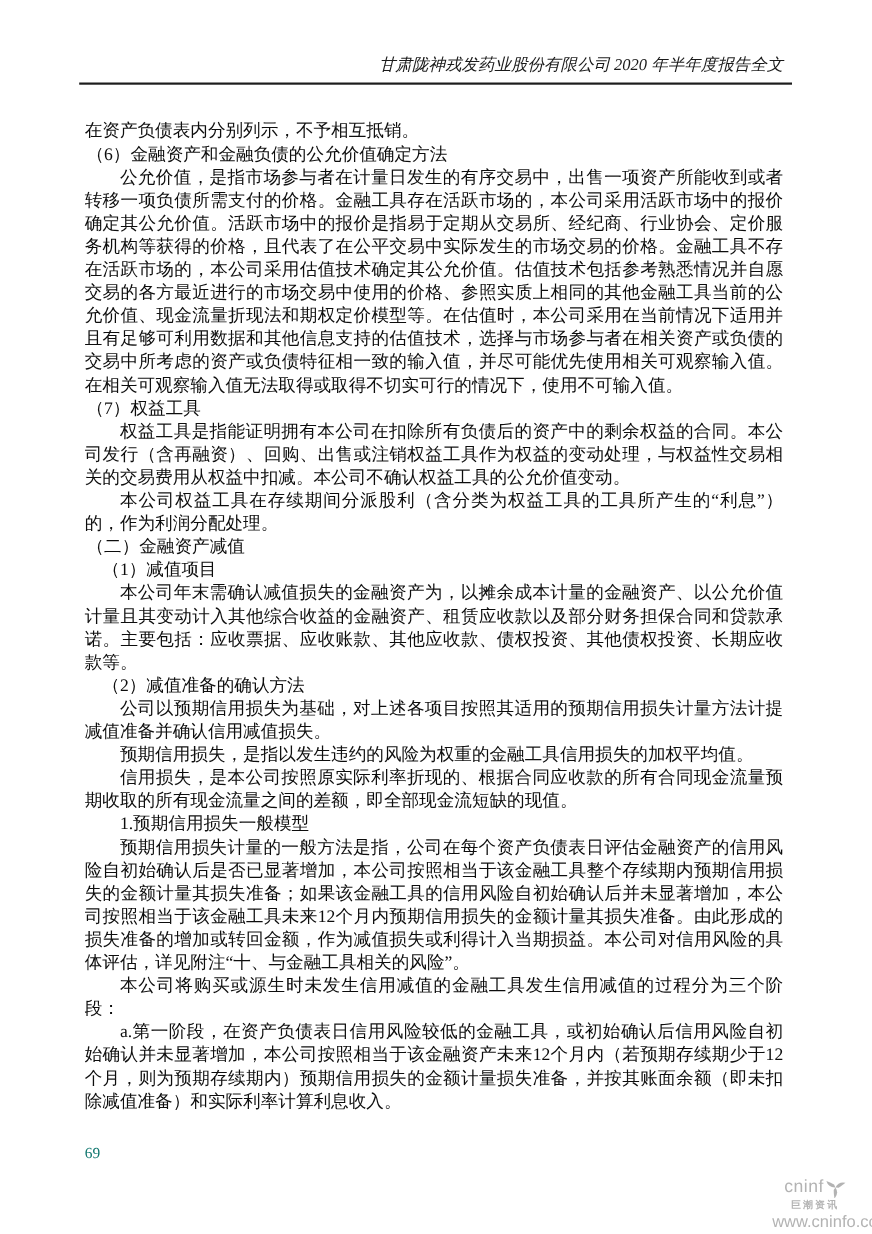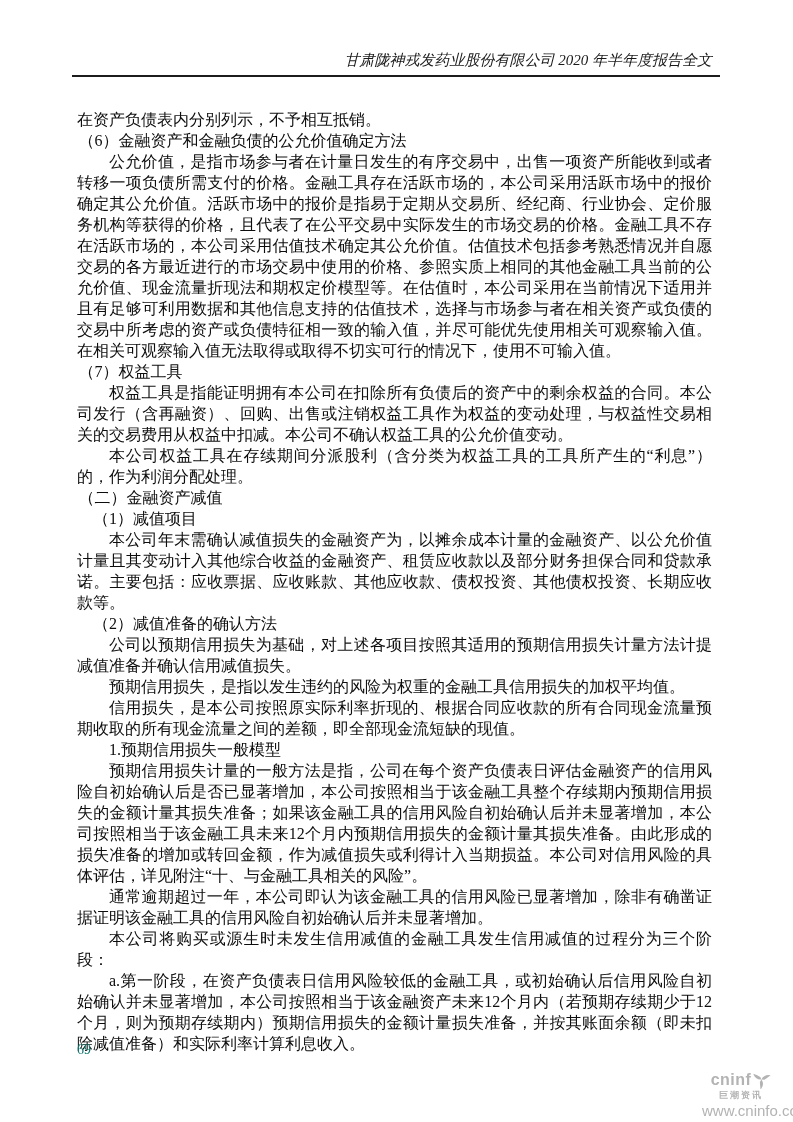--- a/index.html
+++ b/index.html
@@ -80,21 +80,21 @@
     user-select: none;
   }
   .cninfo-logo .brand-row {
     display: flex;
     align-items: center;
     justify-content: center;
     gap: 1px;
   }
   .cninfo-logo .brand {
     font-size: 16px;
-    font-weight: bold;
+    font-weight: normal;
     letter-spacing: 0.5px;
   }
   .cninfo-logo .name-cn {
     margin-top: 2px;
     font-size: 9px;
     letter-spacing: 2px;
     font-weight: bold;
   }
   .cninfo-logo .site {
     margin-top: 3px;
@@ -121,21 +121,20 @@
     <p class="para-body">本公司权益工具在存续期间分派股利（含分类为权益工具的工具所产生的“利息”）的，作为利润分配处理。</p>
     <p class="para-h1">（二）金融资产减值</p>
     <p class="para-h2">（1）减值项目</p>
     <p class="para-body">本公司年末需确认减值损失的金融资产为，以摊余成本计量的金融资产、以公允价值计量且其变动计入其他综合收益的金融资产、租赁应收款以及部分财务担保合同和贷款承诺。主要包括：应收票据、应收账款、其他应收款、债权投资、其他债权投资、长期应收款等。</p>
     <p class="para-h2">（2）减值准备的确认方法</p>
     <p class="para-body">公司以预期信用损失为基础，对上述各项目按照其适用的预期信用损失计量方法计提减值准备并确认信用减值损失。</p>
     <p class="para-body">预期信用损失，是指以发生违约的风险为权重的金融工具信用损失的加权平均值。</p>
     <p class="para-body">信用损失，是本公司按照原实际利率折现的、根据合同应收款的所有合同现金流量预期收取的所有现金流量之间的差额，即全部现金流短缺的现值。</p>
     <p class="para-body">1.预期信用损失一般模型</p>
     <p class="para-body">预期信用损失计量的一般方法是指，公司在每个资产负债表日评估金融资产的信用风险自初始确认后是否已显著增加，本公司按照相当于该金融工具整个存续期内预期信用损失的金额计量其损失准备；如果该金融工具的信用风险自初始确认后并未显著增加，本公司按照相当于该金融工具未来12个月内预期信用损失的金额计量其损失准备。由此形成的损失准备的增加或转回金额，作为减值损失或利得计入当期损益。本公司对信用风险的具体评估，详见附注“十、与金融工具相关的风险”。</p>
-    <p class="para-body">通常逾期超过一年，本公司即认为该金融工具的信用风险已显著增加，除非有确凿证据证明该金融工具的信用风险自初始确认后并未显著增加。</p>
     <p class="para-body">本公司将购买或源生时未发生信用减值的金融工具发生信用减值的过程分为三个阶段：</p>
     <p class="para-body">a.第一阶段，在资产负债表日信用风险较低的金融工具，或初始确认后信用风险自初始确认并未显著增加，本公司按照相当于该金融资产未来12个月内（若预期存续期少于12个月，则为预期存续期内）预期信用损失的金额计量损失准备，并按其账面余额（即未扣除减值准备）和实际利率计算利息收入。</p>
   </div>
 
   <div class="page-number">69</div>
 
   <div class="cninfo-logo">
     <div class="brand-row">
       <span class="brand">cninf</span>
       <span style="display:inline-flex;">

